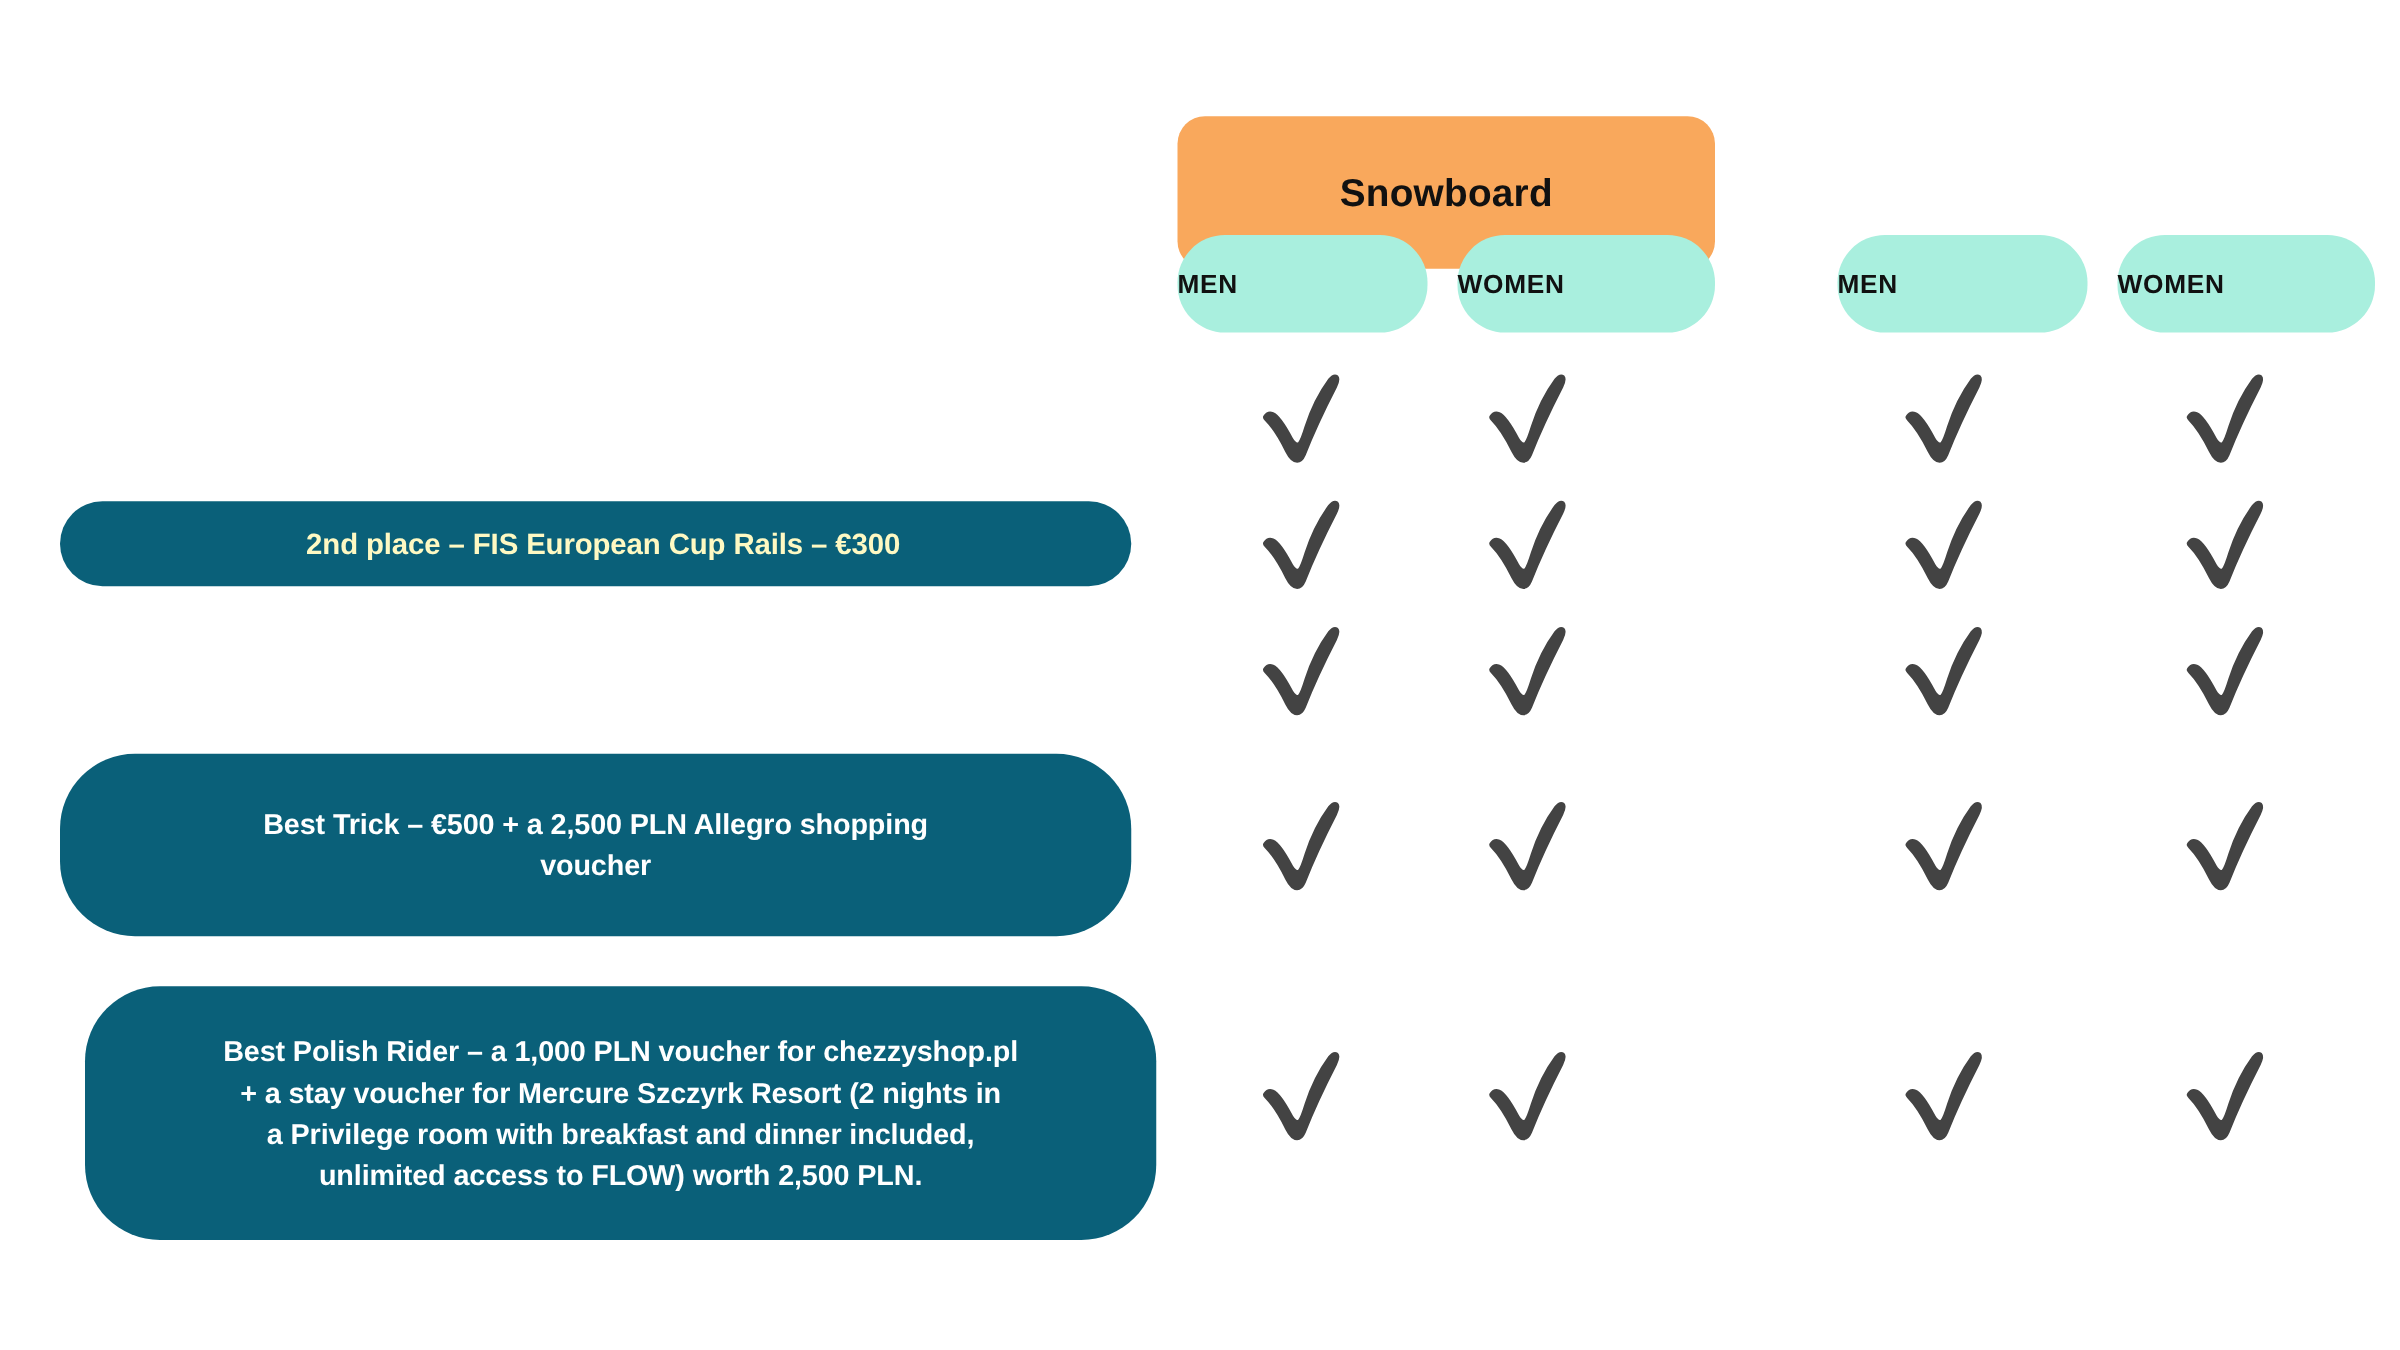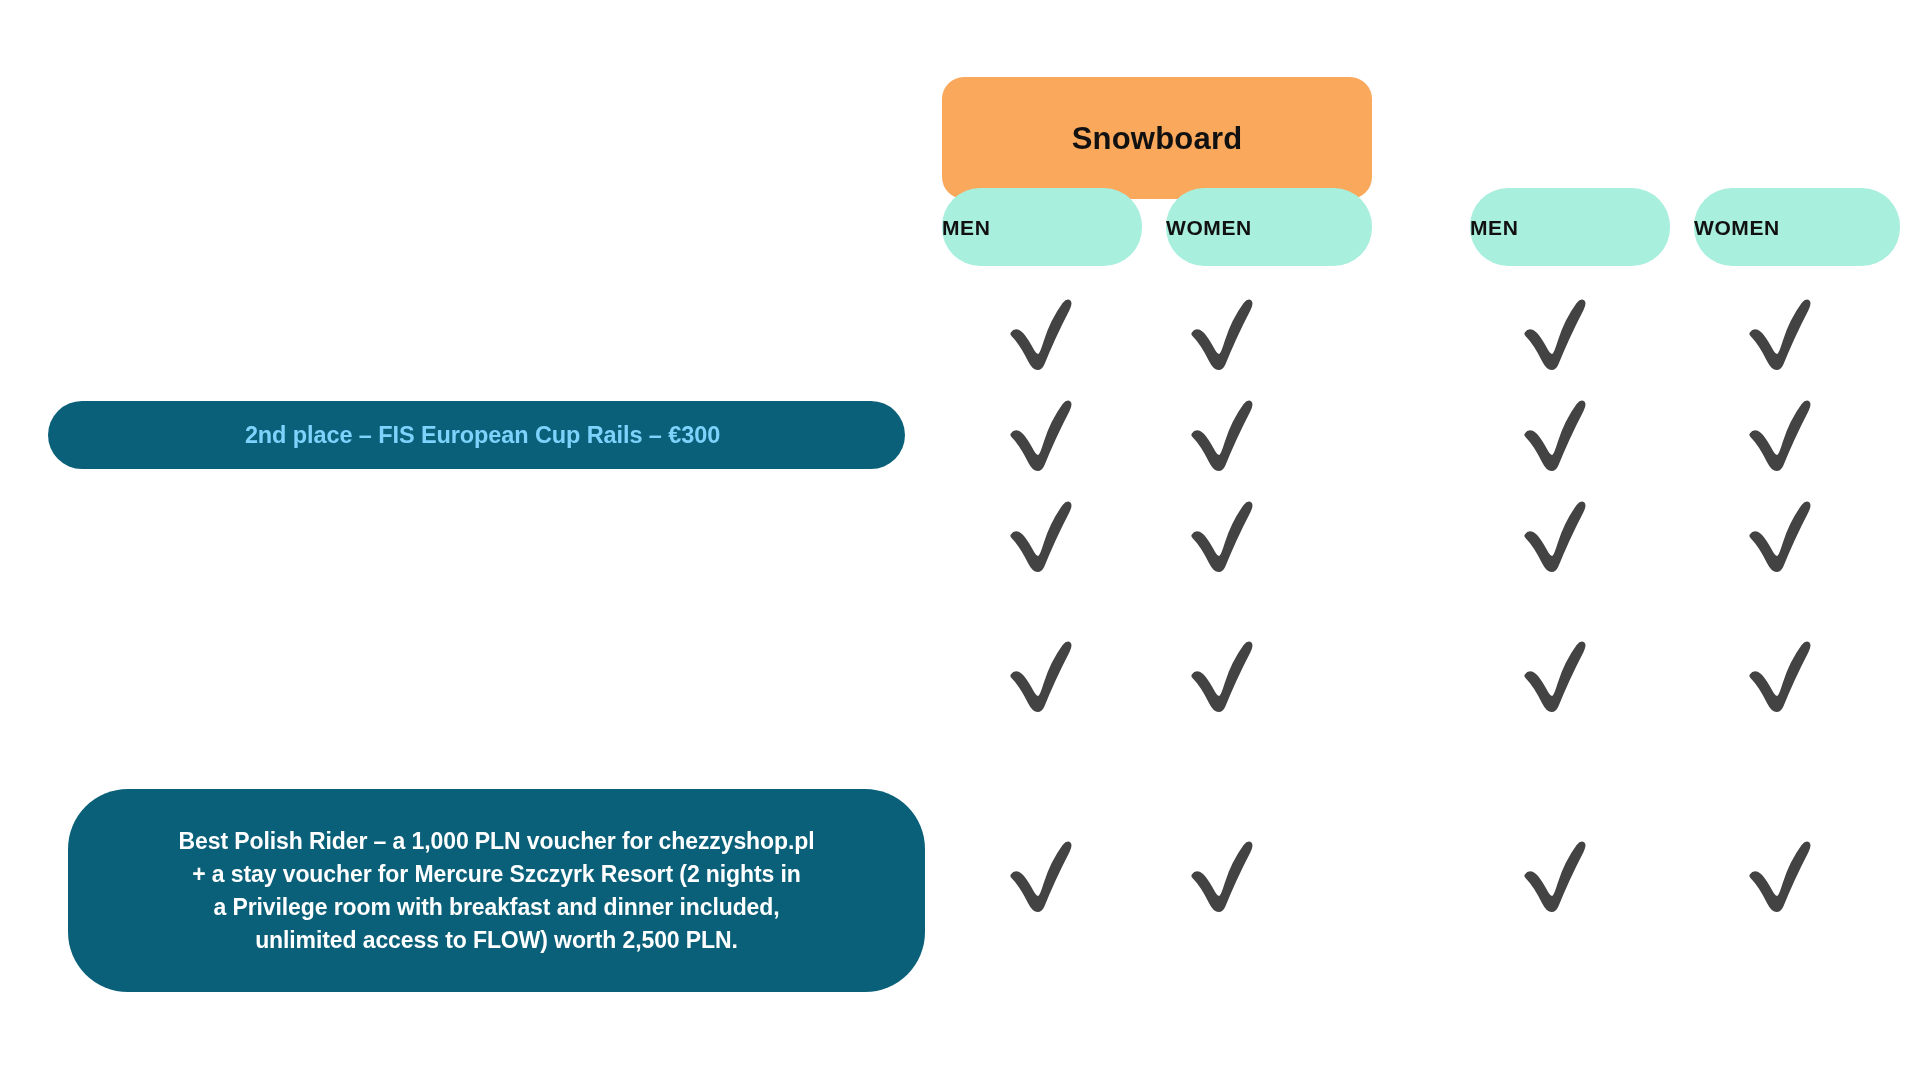--- a/index.html
+++ b/index.html
@@ -25,20 +25,21 @@
   
   .discipline-pill {
     position: absolute;
     height: 122px;
     border-radius: 22px;
     background: var(--orange, #F9A85C);
     display: flex;
     align-items: center;
     justify-content: center;
     box-sizing: border-box;
+    margin-top: 16px;
   }
   .discipline-label {
     font-family: "Liberation Sans", sans-serif;
     font-size: 31px;
     font-weight: 700;
     color: #111111;
     letter-spacing: 0.2px;
     line-height: 1;
     white-space: nowrap;
   }
@@ -121,24 +122,28 @@
   <div class="gender-pill" style="left: 1470px; top: 188px; width: 200px; background: rgb(169, 239, 222);">
     <span class="gender-label" style="color: rgb(17, 17, 17);">MEN</span>
   </div>
 
   <div class="gender-pill" style="left: 1694px; top: 188px; width: 206px; background: rgb(169, 239, 222);">
     <span class="gender-label" style="color: rgb(17, 17, 17);">WOMEN</span>
   </div>
 
 
   <div class="prize-bar" style="top: 401px; height: 68px; background: rgb(10, 96, 121);">
-    <span class="prize-text" style="color: #7dd3fc; margin-left: 12px;">2nd place – FIS European Cup Rails – €300</span>
-  </div>
-
-
+    <span class="prize-text" style="color: #fef9c3; margin-left: 12px;">2nd place – FIS European Cup Rails – €300</span>
+  </div>
+
+
+  <div class="prize-bar tall" style="top: 603px; height: 146px; background: rgb(10, 96, 121);">
+    <span class="prize-text" style="color: rgb(255, 255, 255);">Best Trick – €500 + a 2,500 PLN Allegro shopping
+voucher</span>
+  </div>
 
   <div class="prize-bar xtall" style="top: 789px; height: 203px; background: rgb(10, 96, 121); margin-left: 20px;">
     <span class="prize-text" style="color: rgb(255, 255, 255);">Best Polish Rider – a 1,000 PLN voucher for chezzyshop.pl
 + a stay voucher for Mercure Szczyrk Resort (2 nights in
 a Privilege room with breakfast and dinner included,
 unlimited access to FLOW) worth 2,500 PLN.</span>
   </div>
 
   <div class="check-cell" style="left:999px; top:291px;">
     <svg viewBox="0 0 100 100">

